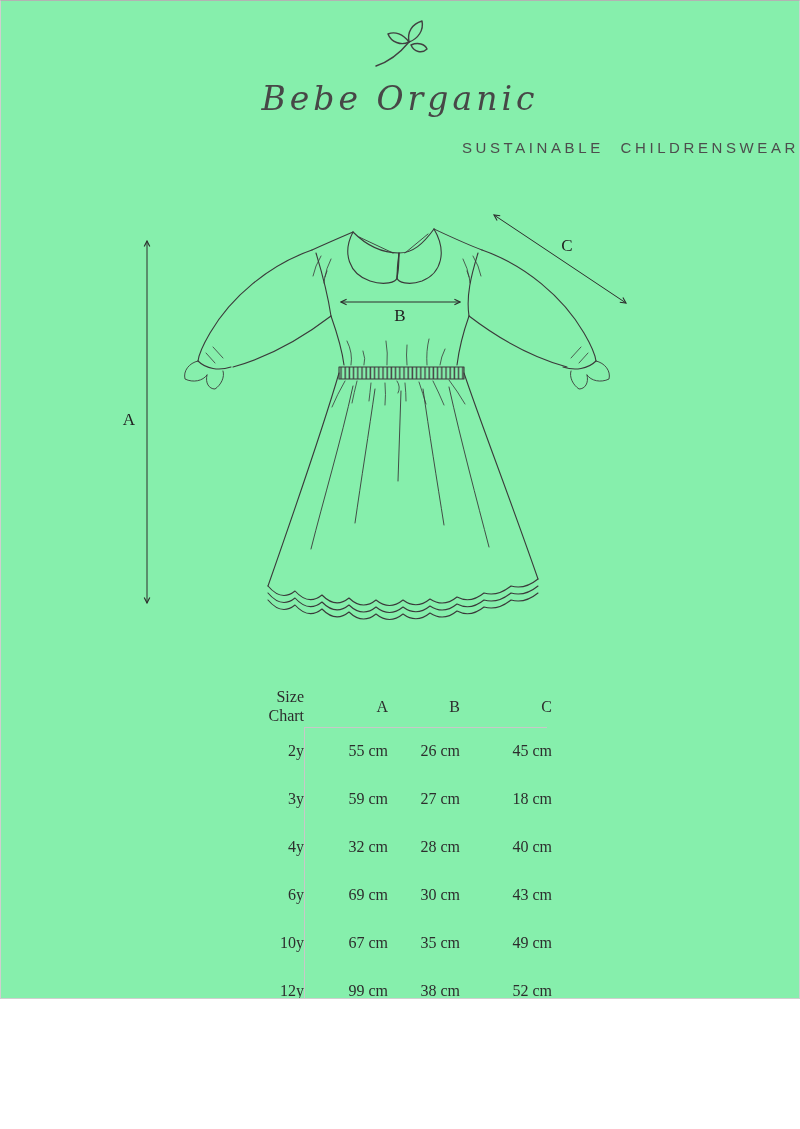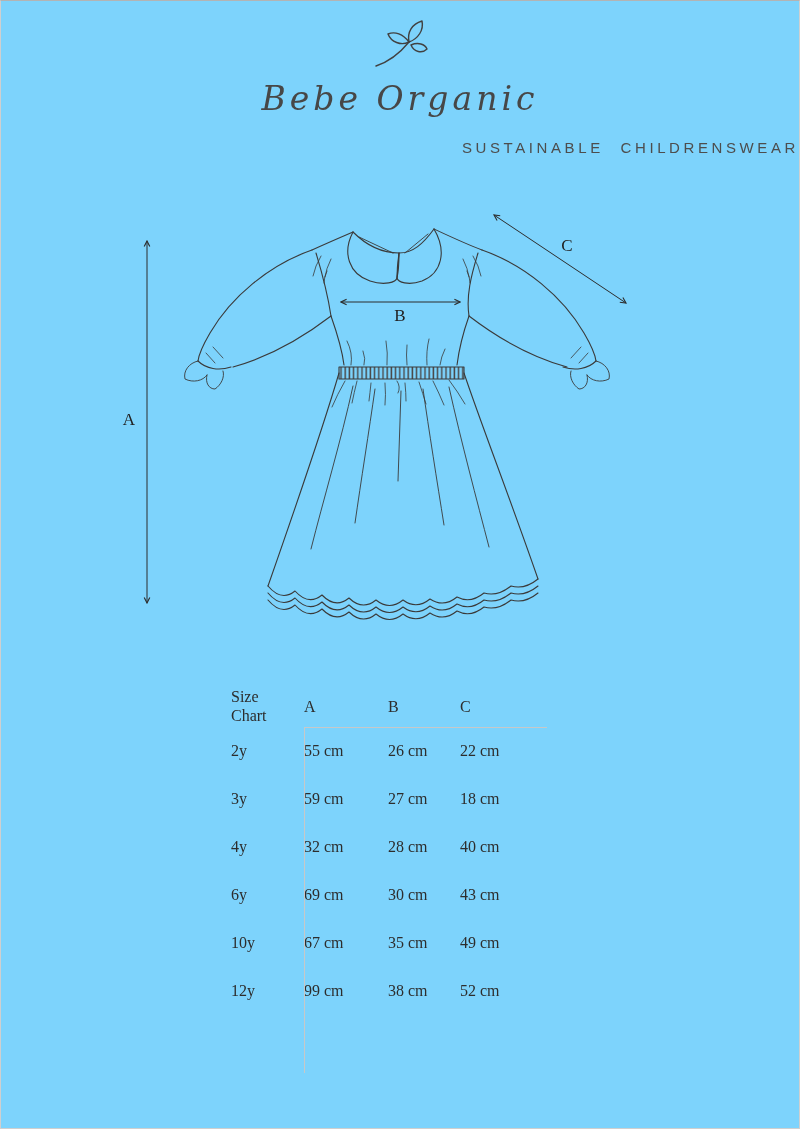--- a/index.html
+++ b/index.html
@@ -1,20 +1,20 @@
 <!DOCTYPE html>
 <html><head>
 <meta charset="utf-8">
 <style>
   * { margin:0; padding:0; box-sizing:border-box; }
   html,body { background:#ffffff; }
   .page {
     position:relative;
-    width:800px; height:1129px;
-    background:#7dd3fc;
+    width:800px; height:999px;
+    background:#86efac;
     border:1px solid #cfcfcf;
     border-top-color:#b3b3b3;
     overflow:hidden;
     font-family:"Liberation Serif", serif;
     color:#2d2d2d;
   }
 
   
   .brand-icon {
     position:absolute; left:364px; top:14px;
@@ -45,21 +45,21 @@
     position:absolute; left:0; top:190px;
     width:800px; height:440px;
   }
 
   
   .sizechart { position:absolute; left:230px; top:683px; width:321px; font-size:16px; }
   .grid-row {
     display:grid;
     grid-template-columns:73px 84px 72px 92px;
     align-items:center;
-    text-align:left;
+    text-align:right;
   }
   .chart-head { height:43px; }
   .chart-head .head-size { line-height:19px; }
   .chart-head .head-col { align-self:center; padding-top:2px; }
   .rows .grid-row { height:48px; }
   .h-rule {
     position:absolute; left:304px; top:726px;
     width:242px; height:1px; background:#c8c8c8;
   }
   .v-rule {
@@ -168,21 +168,21 @@
       </div>
       <div class="head-col">A</div>
       <div class="head-col">B</div>
       <div class="head-col">C</div>
     </div>
     <div class="rows">
         <div class="grid-row">
           <div>2y</div>
           <div>55 cm</div>
           <div>26 cm</div>
-          <div>22 cm</div>
+          <div>45 cm</div>
         </div>
         <div class="grid-row">
           <div>3y</div>
           <div>59 cm</div>
           <div>27 cm</div>
           <div>18 cm</div>
         </div>
         <div class="grid-row">
           <div>4y</div>
           <div>32 cm</div>

